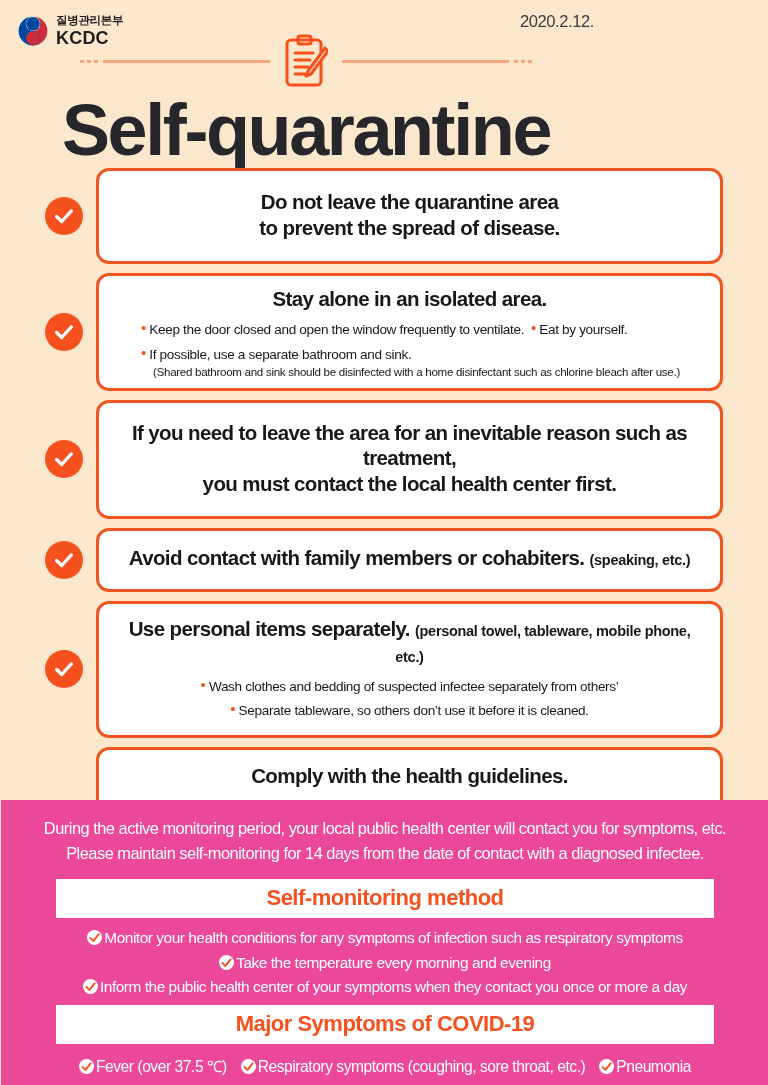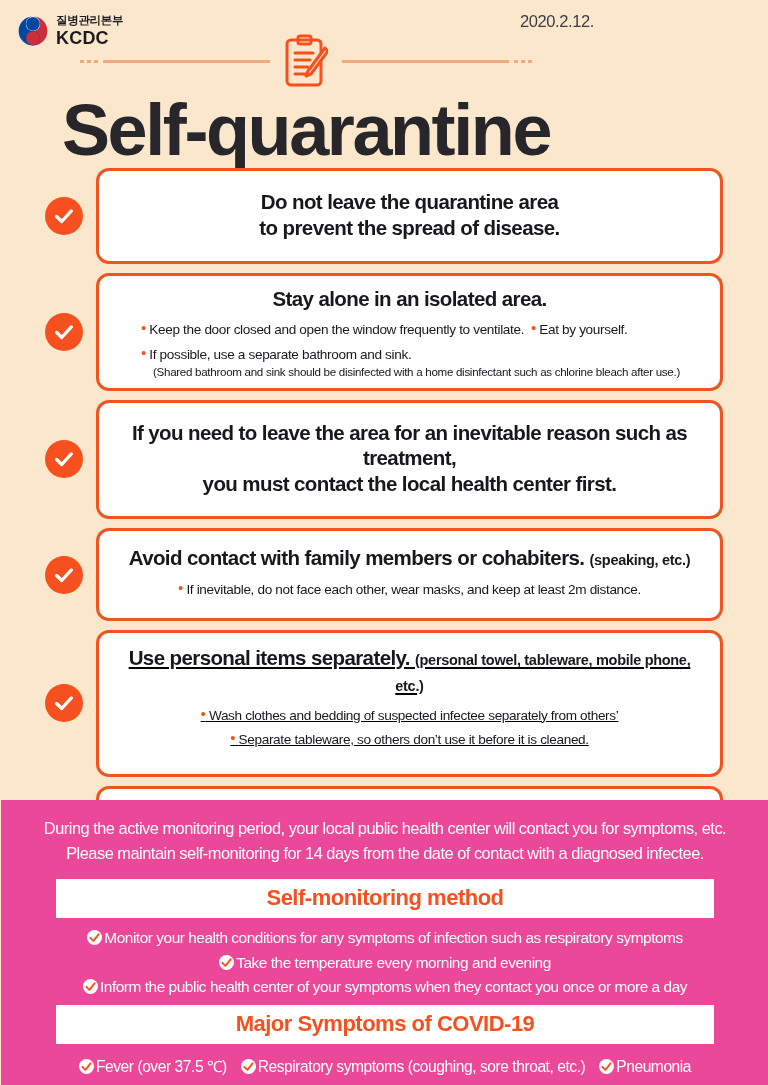--- a/index.html
+++ b/index.html
@@ -51,21 +51,21 @@
   .b { font-size: 13.6px; color: #18181c; letter-spacing: -0.35px; line-height: 1.55; }
   .b .dot { color: #f0551f; font-size: 15px; vertical-align: 1px; }
   .b .tiny { font-size: 11.4px; }
   .note { font-size: 11.6px; color: #18181c; letter-spacing: -0.3px; }
   .left-al { text-align: left; }
 
   
   .r1 .card { padding: 18px 14px 20px; }
   .r3 .card { padding: 17px 14px 19px; }
   .r4 .card { padding: 14px 14px 18px; }
-  .r5 .card { padding: 12px 14px 24px; text-decoration: underline; }
+  .r5 .card { padding: 12px 14px 14px; }
   .r6 .card { padding: 13px 14px 15px; }
 
   
   .footer { position: absolute; left: 1px; top: 800px; width: 768px; height: 285px; background: #ec4899; color: #fff; }
   .foot-lead { text-align: center; padding: 16px 20px 0; font-size: 16.4px; line-height: 1.5;
                letter-spacing: -0.5px; font-weight: 500; }
   .banner { margin: 14px auto 0; width: 658px; background: #fff; text-align: center;
             padding: 6px 0 7px; }
   .banner span { color: #f5501e; font-size: 22px; font-weight: bold; letter-spacing: -0.5px; }
   .foot-items { text-align: center; padding: 8px 20px 0; }
@@ -189,26 +189,20 @@
       <div class="check">
         <svg viewBox="0 0 24 24">
             <path d="M4 12.5 L9.5 18 L20 6.5" fill="none" stroke="#fff" stroke-width="3.6" stroke-linecap="round" stroke-linejoin="round"></path>
           </svg>
       </div>
       <div class="card">
         <h3>
           <span>Avoid contact with family members or cohabiters.</span>
           <span class="small">(speaking, etc.)</span>
         </h3>
-        <div class="bullets">
-          <div class="b">
-            <span class="dot">•</span>
-            <span>If inevitable, do not face each other, wear masks, and keep at least 2m distance.</span>
-          </div>
-        </div>
       </div>
     </div>
 
     <div class="row r5">
       <div class="check">
         <svg viewBox="0 0 24 24">
             <path d="M4 12.5 L9.5 18 L20 6.5" fill="none" stroke="#fff" stroke-width="3.6" stroke-linecap="round" stroke-linejoin="round"></path>
           </svg>
       </div>
       <div class="card">

